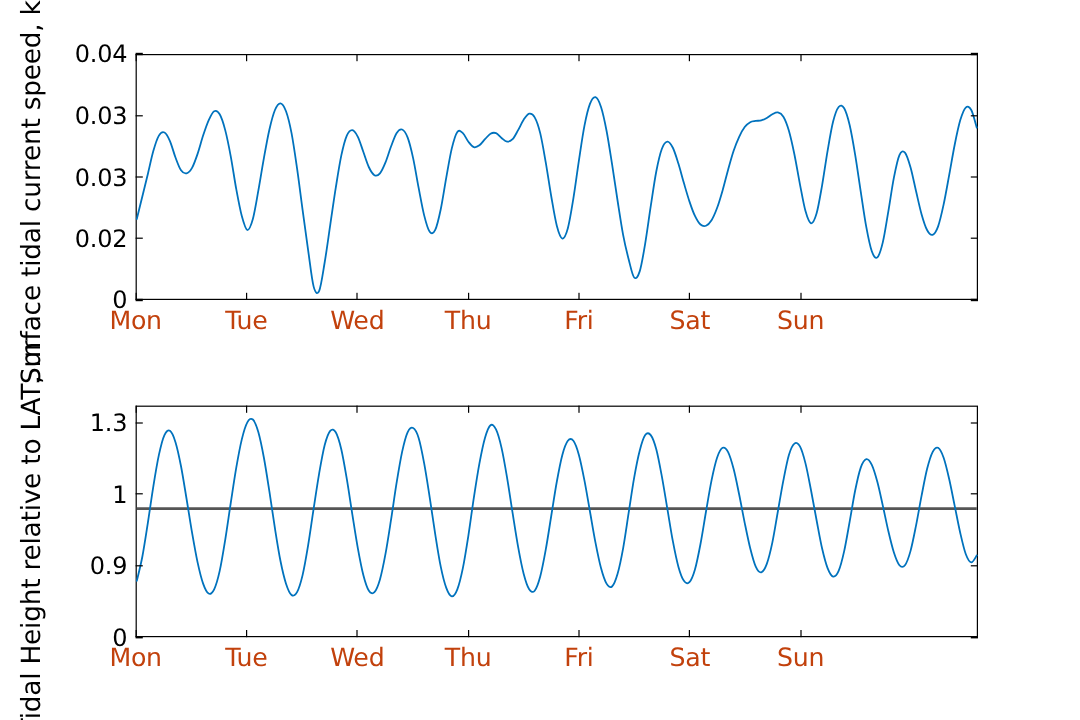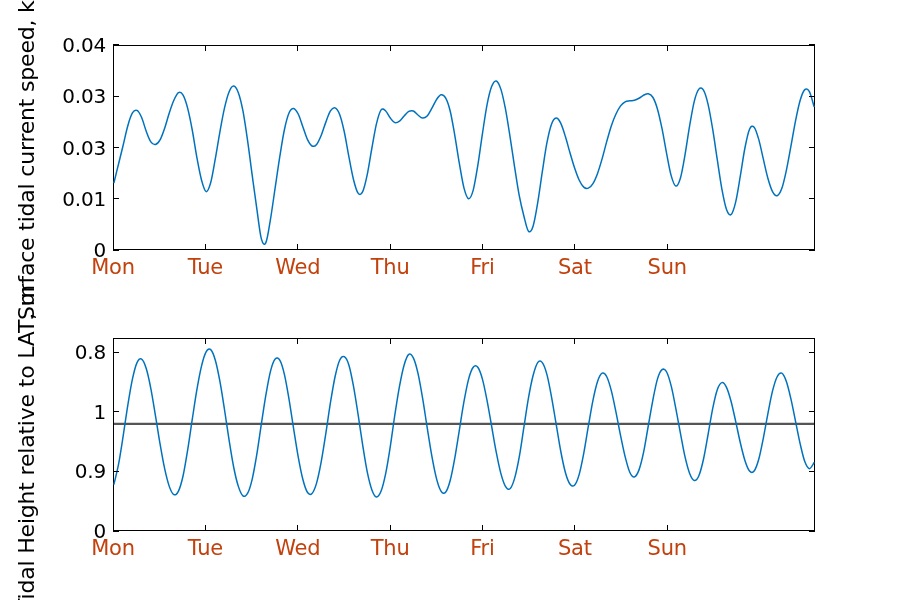--- a/index.html
+++ b/index.html
@@ -158,21 +158,21 @@
       <div class="xticklabel" style="left: 113px; top: 255px;">Mon</div>
       <div class="xticklabel" style="left: 205.368px; top: 255px;">Tue</div>
       <div class="xticklabel" style="left: 297.737px; top: 255px;">Wed</div>
       <div class="xticklabel" style="left: 390.105px; top: 255px;">Thu</div>
       <div class="xticklabel" style="left: 482.474px; top: 255px;">Fri</div>
       <div class="xticklabel" style="left: 574.842px; top: 255px;">Sat</div>
       <div class="xticklabel" style="left: 667.211px; top: 255px;">Sun</div>
     </div>
   <div id="ylabels-top">
       <div class="yticklabel" style="right: 794px; top: 250px;">0</div>
-      <div class="yticklabel" style="right: 794px; top: 198.75px;">0.01</div>
+      <div class="yticklabel" style="right: 794px; top: 198.75px;">0.02</div>
       <div class="yticklabel" style="right: 794px; top: 147.5px;">0.03</div>
       <div class="yticklabel" style="right: 794px; top: 96.25px;">0.03</div>
       <div class="yticklabel" style="right: 794px; top: 45px;">0.04</div>
     </div>
 
 
   <div class="ylabel" id="ylabel-bottom">Tidal Height relative to LAT, m</div>
 
   <div class="axes" id="axes-bottom">
     <svg class="plot-svg" id="svg-bottom" viewBox="0 0 702 193" preserveAspectRatio="none">
@@ -210,16 +210,16 @@
       <div class="xticklabel" style="left: 297.737px; top: 536px;">Wed</div>
       <div class="xticklabel" style="left: 390.105px; top: 536px;">Thu</div>
       <div class="xticklabel" style="left: 482.474px; top: 536px;">Fri</div>
       <div class="xticklabel" style="left: 574.842px; top: 536px;">Sat</div>
       <div class="xticklabel" style="left: 667.211px; top: 536px;">Sun</div>
     </div>
   <div id="ylabels-bottom">
       <div class="yticklabel" style="right: 794px; top: 531px;">0</div>
       <div class="yticklabel" style="right: 794px; top: 471.432px;">0.9</div>
       <div class="yticklabel" style="right: 794px; top: 411.864px;">1</div>
-      <div class="yticklabel" style="right: 794px; top: 352.296px;">0.8</div>
+      <div class="yticklabel" style="right: 794px; top: 352.296px;">1.3</div>
     </div>
 
 </div>
 
 </body></html>

